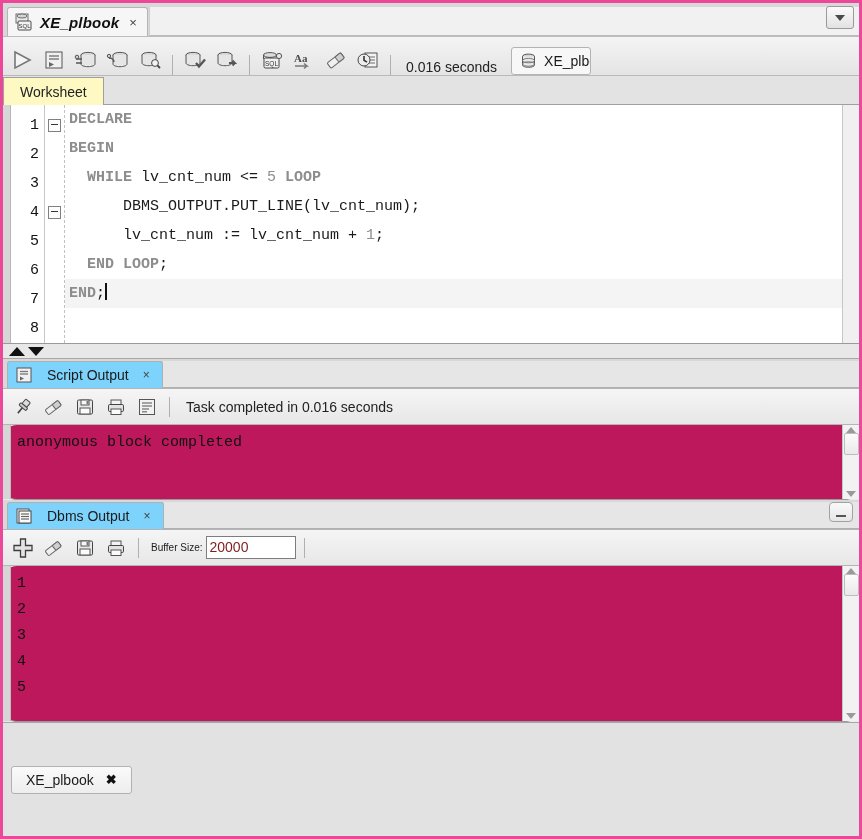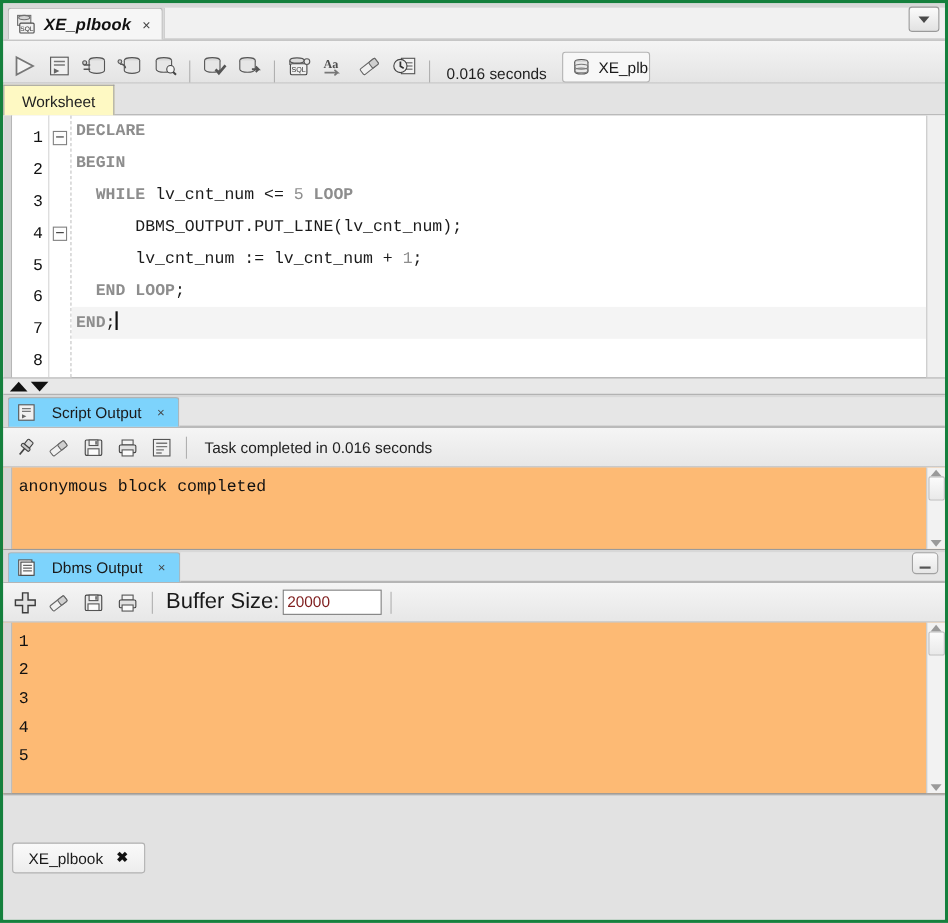--- a/index.html
+++ b/index.html
@@ -10,21 +10,21 @@
     width: 862px; height: 839px;
     font-family: "Liberation Sans", sans-serif;
     font-size: 13px;
     color: #1a1a1a;
     overflow: hidden;
   }
   .app-window {
     position: relative;
     width: 862px; height: 839px;
     box-sizing: border-box;
-    border: 3px solid #15803d;
+    border: 3px solid #ec4899;
     background: #ebebeb;
     display: flex;
     flex-direction: column;
   }
 
   
   .tabstrip {
     height: 33px;
     background: #d8d8d8;
     display: flex;
@@ -317,41 +317,42 @@
     flex: none;
   }
   .panel-toolbar .tb-btn { width: 28px; height: 28px; }
   .panel-status {
     font-size: 14px;
     color: #222;
     padding-left: 8px;
     white-space: nowrap;
   }
   .buffer-label {
-    font-size: 20px;
+    font-size: 10px;
     color: #1a1a1a;
     padding-left: 4px;
     white-space: nowrap;
   }
   .buffer-input {
     width: 90px; height: 23px;
     border: 1px solid #7d7d7d;
     background: #ffffff;
     font-family: "Liberation Sans", sans-serif;
     font-size: 14px;
     color: #7f1d1d;
     padding: 0 3px;
     box-sizing: border-box;
     line-height: 21px;
   }
   .output-body {
-    background: #fdba74;
+    background: #be185d;
     display: flex;
     flex: none;
     border-bottom: 1px solid #9a9a9a;
+    border-radius: 14px;
   }
   .output-rail {
     width: 7px;
     background: #d6d6d6;
     border-right: 1px solid #bdbdbd;
     flex: none;
   }
   .output-text {
     flex: 1;
     font-family: "Liberation Mono", monospace;

